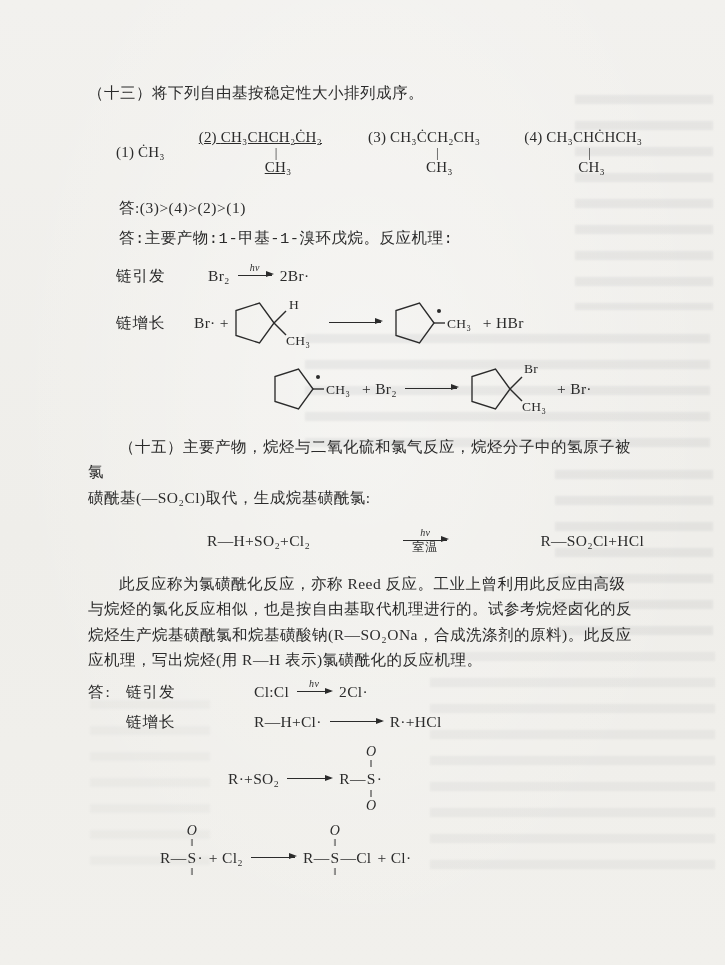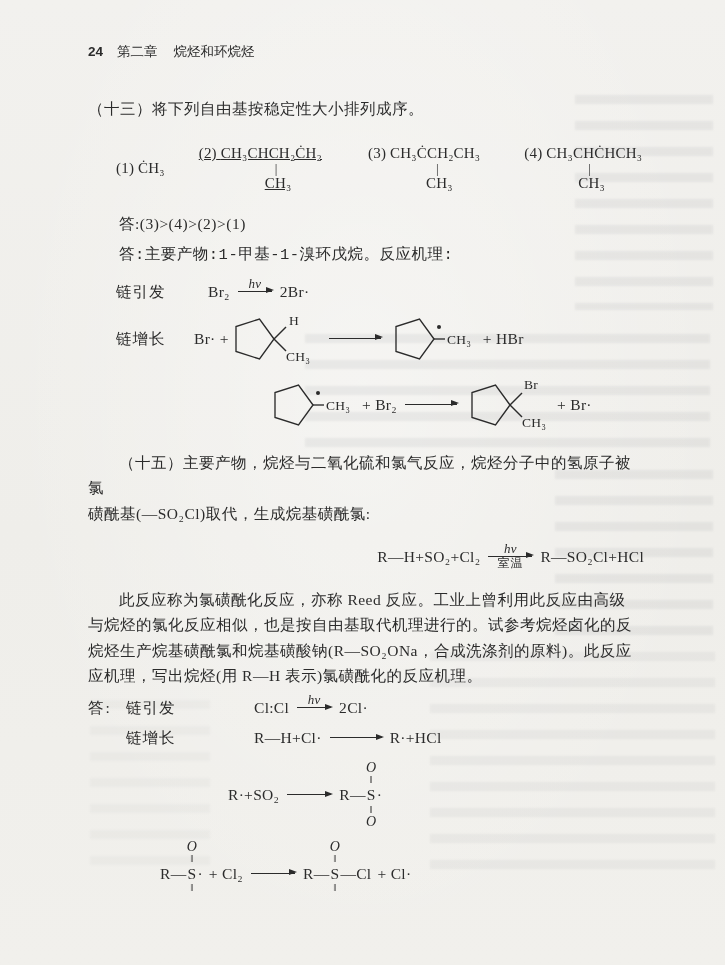--- a/index.html
+++ b/index.html
@@ -58,35 +58,35 @@
   .mlabel{width:78px;letter-spacing:1px;flex:none;}
   .ma{margin-top:9px;margin-left:28px;}
   .mb{margin-top:0;margin-left:28px;height:66px;}
   .mc{margin-top:0;margin-left:180px;height:66px;}
   .meq{display:flex;align-items:center;}
   .ma .meq{margin-left:14px;}
   .mb .meq{margin-left:0;}
 
   
   .rarrow{display:inline-flex;flex-direction:column;align-items:center;margin:0 8px;}
-  .rtop{height:13px;font-size:13px;font-style:italic;line-height:12px;}
+  .rtop{height:13px;font-size:10px;font-style:italic;line-height:12px;}
   .rbottom{height:14px;font-size:12px;line-height:13px;letter-spacing:1px;}
   .rshaft{position:relative;width:44px;height:0;border-top:1.4px solid #2b2b2b;}
   .rshaft::after{content:"";position:absolute;right:-2px;top:-4.4px;
     border-left:8px solid #2b2b2b;border-top:3.6px solid transparent;border-bottom:3.6px solid transparent;}
   .rshaft.w34{width:34px;} .rshaft.w52{width:52px;}
 
   .ringsvg{display:block;}
   .ringsvg polygon,.ringsvg line{fill:none;stroke:#2b2b2b;stroke-width:1.35;}
   .ringsvg circle{fill:#2b2b2b;stroke:none;}
   .ringsvg text{font-size:13.5px;fill:#2b2b2b;font-family:"Liberation Serif","DejaVu Serif",serif;}
 
   .q15l1{margin-top:12px;}
 
-  .ceq{display:flex;align-items:center;justify-content:flex-end;margin:8px 0 0 119px;height:44px;letter-spacing:.3px;}
+  .ceq{display:flex;align-items:center;justify-content:space-between;margin:8px 0 0 119px;height:44px;letter-spacing:.3px;}
 
   .reed{margin-top:8px;}
 
   .ans15a{margin-top:5px;display:flex;align-items:center;letter-spacing:.3px;}
   .ans15a .alab{width:38px;flex:none;letter-spacing:2px;}
   .ans15a .mlab{width:128px;flex:none;letter-spacing:1px;}
   .ans15b{margin-top:2px;display:flex;align-items:center;letter-spacing:.3px;}
   .ans15b .spacer{width:38px;flex:none;}
   .ans15b .mlab{width:128px;flex:none;letter-spacing:1px;}
 
@@ -106,25 +106,20 @@
 <div class="page">
 
   <div class="ghost g1"></div>
   <div class="ghost g2"></div>
   <div class="ghost g3"></div>
   <div class="ghost g4"></div>
   <div class="ghost g5"></div>
 
   <div class="content">
 
-    <div class="header">
-      <span class="pn">24</span>
-      <span class="ch">第二章</span>
-      <span class="ti">烷烃和环烷烃</span>
-    </div>
 
     <div class="para q13h">（十三）将下列自由基按稳定性大小排列成序。</div>
 
     <div class="radicals">
       <div class="radical r1">
         <div class="rline">
           <span>(1)</span>
           <span>ĊH₃</span>
         </div>
       </div>

